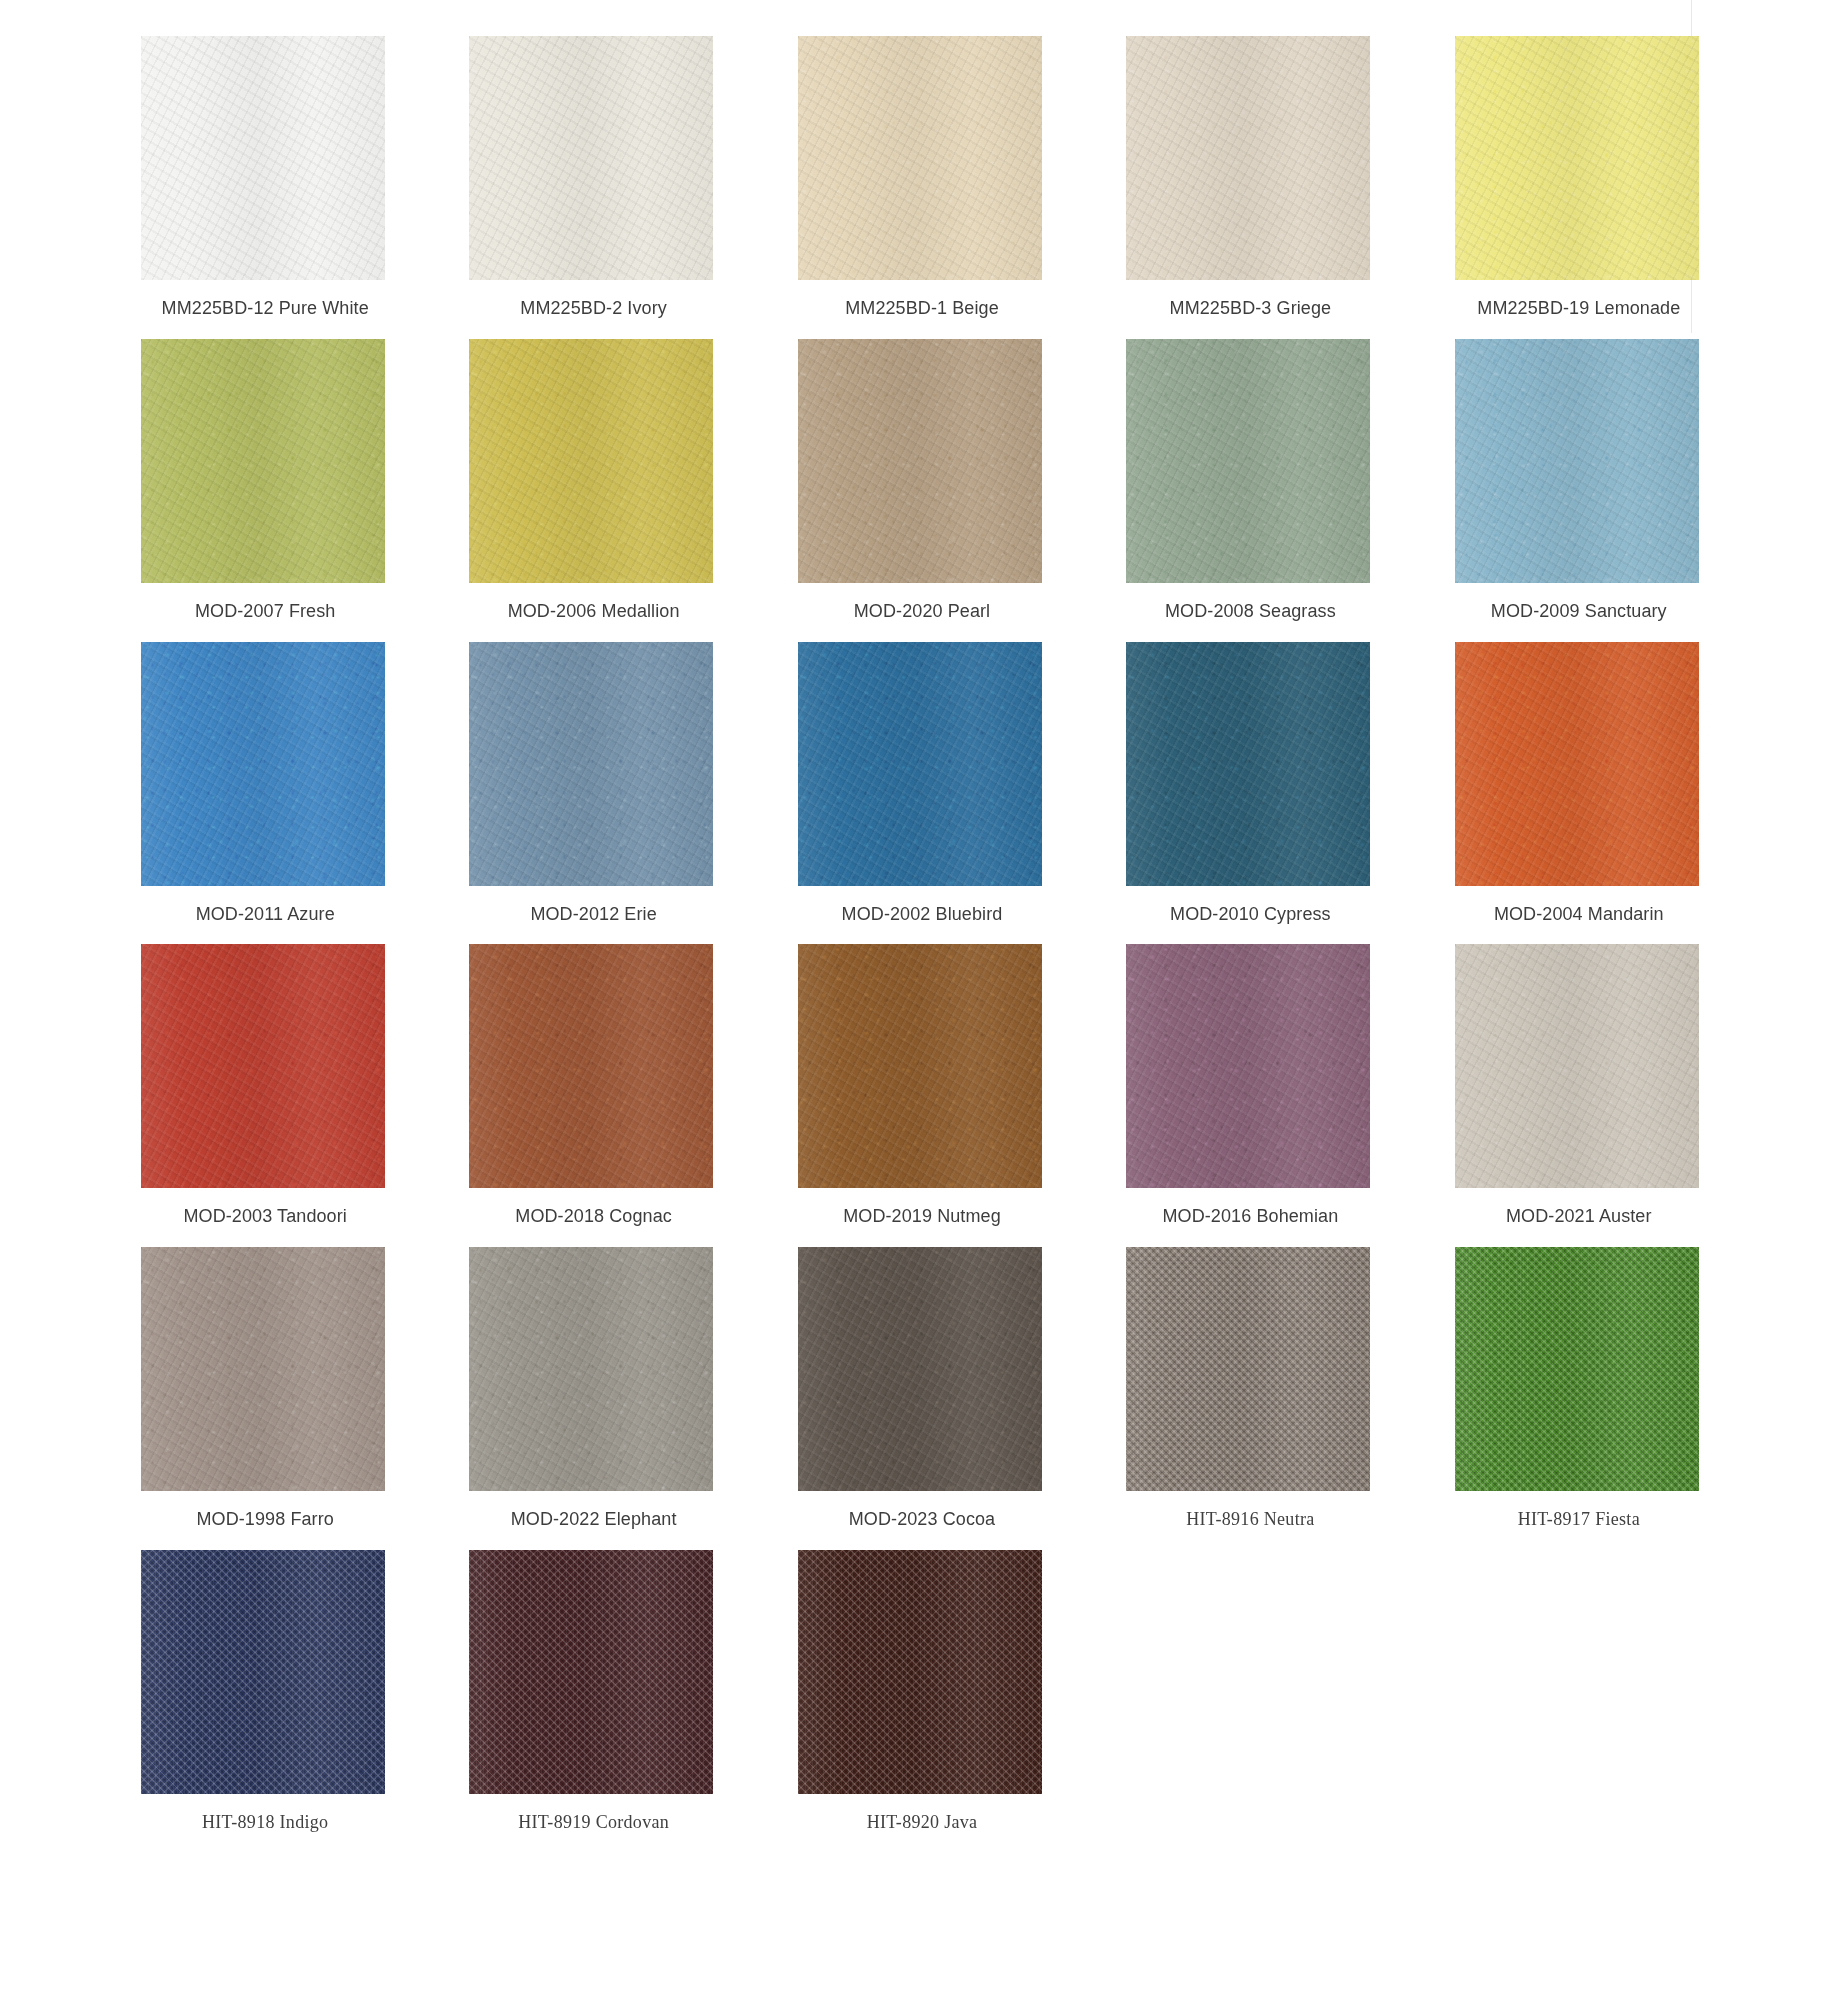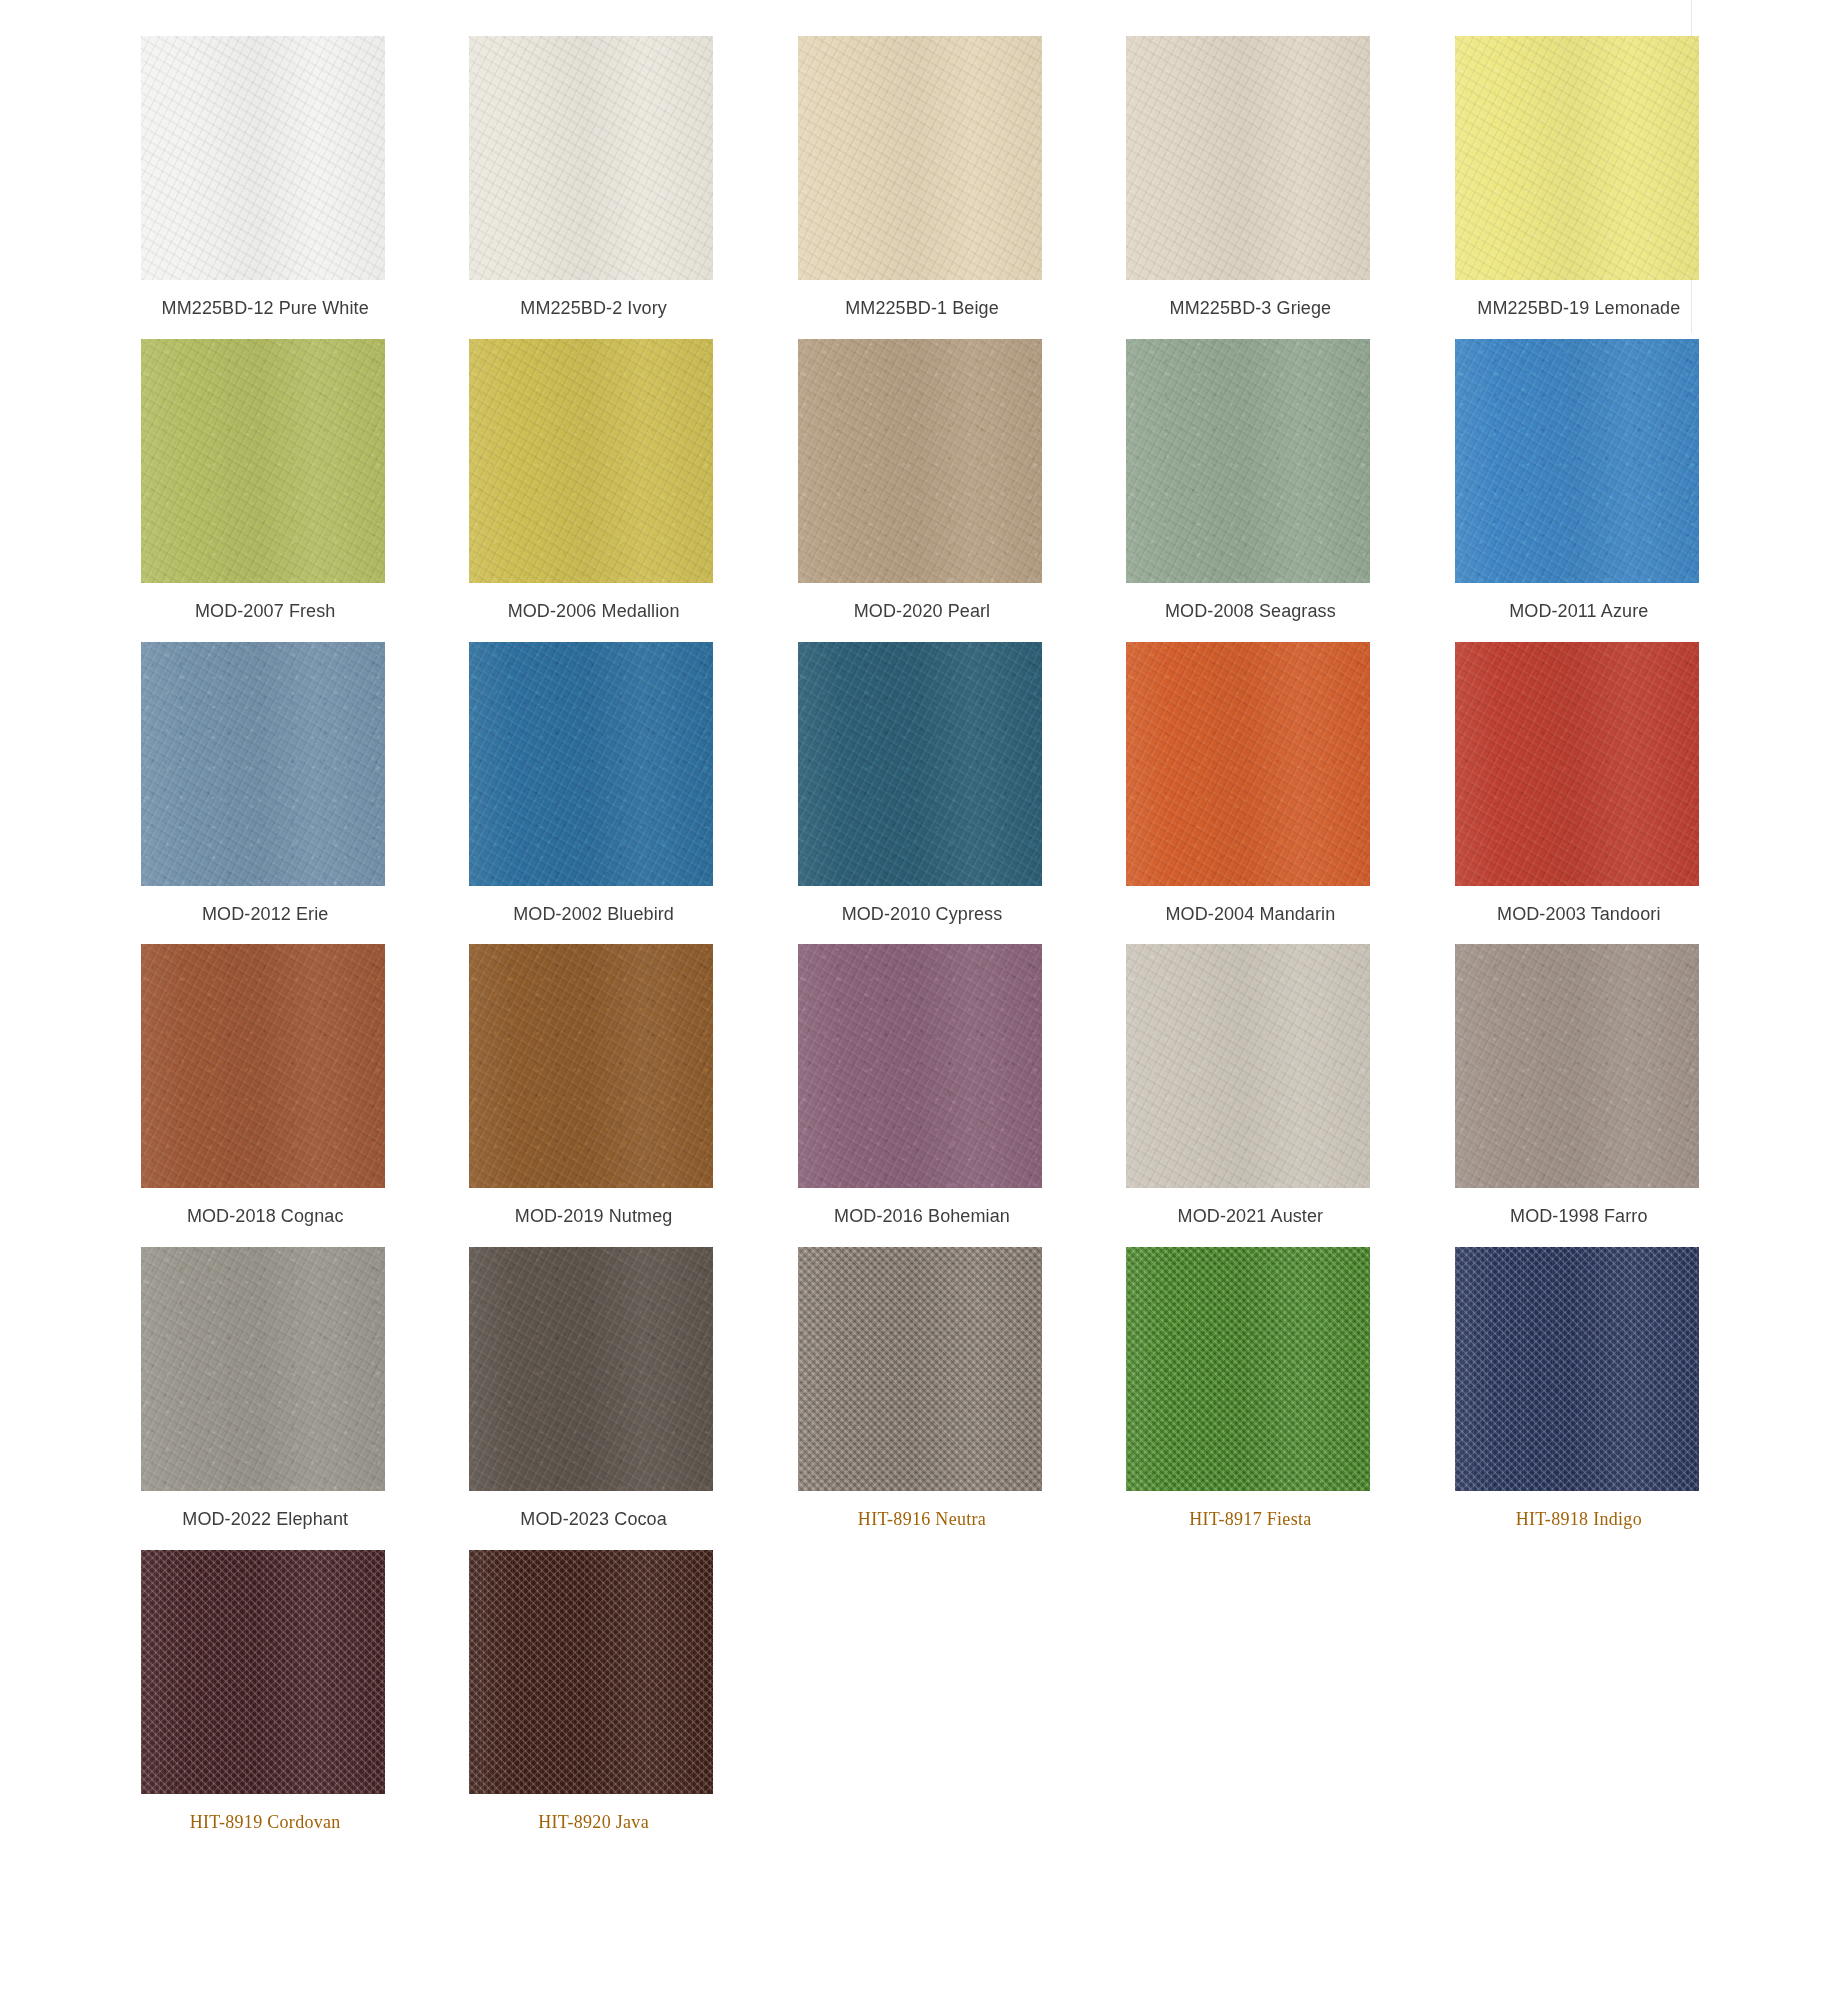--- a/index.html
+++ b/index.html
@@ -123,21 +123,21 @@
     margin-top: 19px;
     font-size: 18px;
     line-height: 1.1;
     color: #3d3d3d;
     letter-spacing: 0.1px;
     white-space: nowrap;
     align-self: center;
   }
   .label.serif {
     font-family: "Liberation Serif", serif;
-    color: #a16207;
+    color: #404040;
     letter-spacing: 0.3px;
   }
 </style>
 </head>
 <body>
 
 <div id="catalog">
   <div class="page-edge-right"></div>
   <div class="grid">
       <div class="cell">
@@ -188,20 +188,26 @@
         </div>
         <div class="label">MOD-2020 Pearl</div>
       </div>
       <div class="cell">
         <div class="swatch grain" style="background-color: rgb(148, 168, 147);">
           <div class="sheen"></div>
         </div>
         <div class="label">MOD-2008 Seagrass</div>
       </div>
       <div class="cell">
+        <div class="swatch grain" style="background-color: rgb(138, 182, 203);">
+          <div class="sheen"></div>
+        </div>
+        <div class="label">MOD-2009 Sanctuary</div>
+      </div>
+      <div class="cell">
         <div class="swatch grain" style="background-color: rgb(63, 134, 196);">
           <div class="sheen"></div>
         </div>
         <div class="label">MOD-2011 Azure</div>
       </div>
       <div class="cell">
         <div class="swatch grain" style="background-color: rgb(116, 146, 171);">
           <div class="sheen"></div>
         </div>
         <div class="label">MOD-2012 Erie</div>

